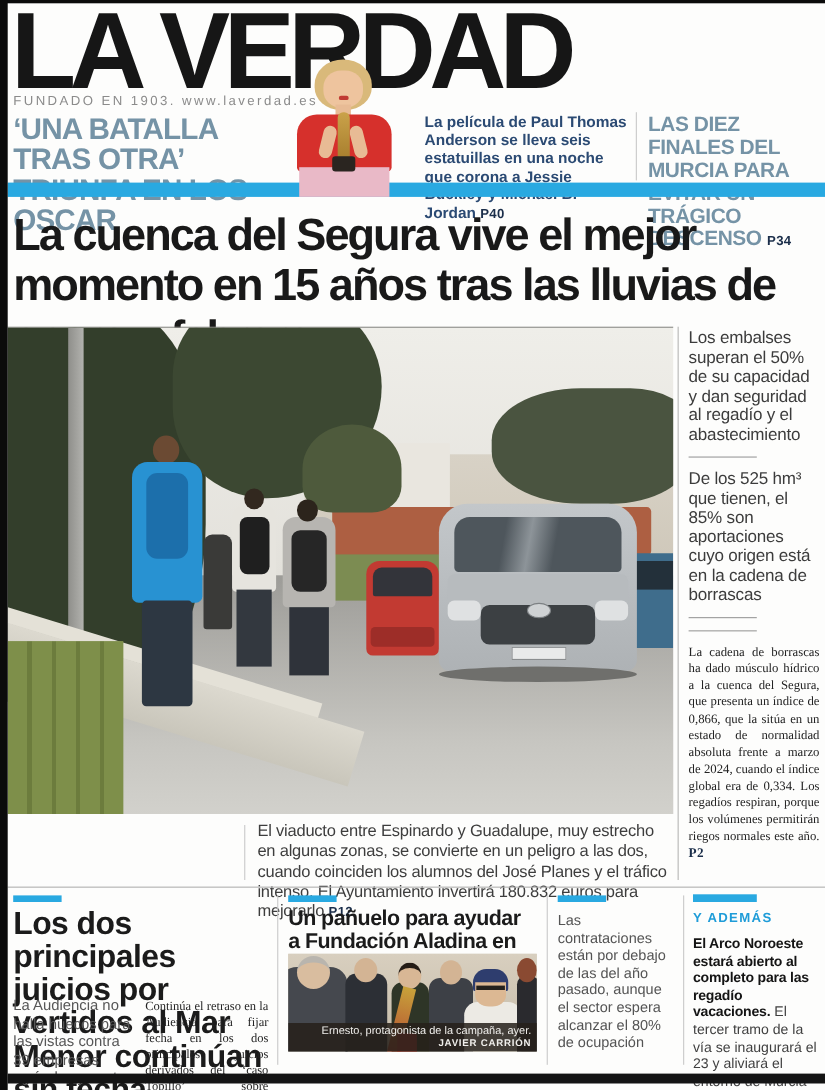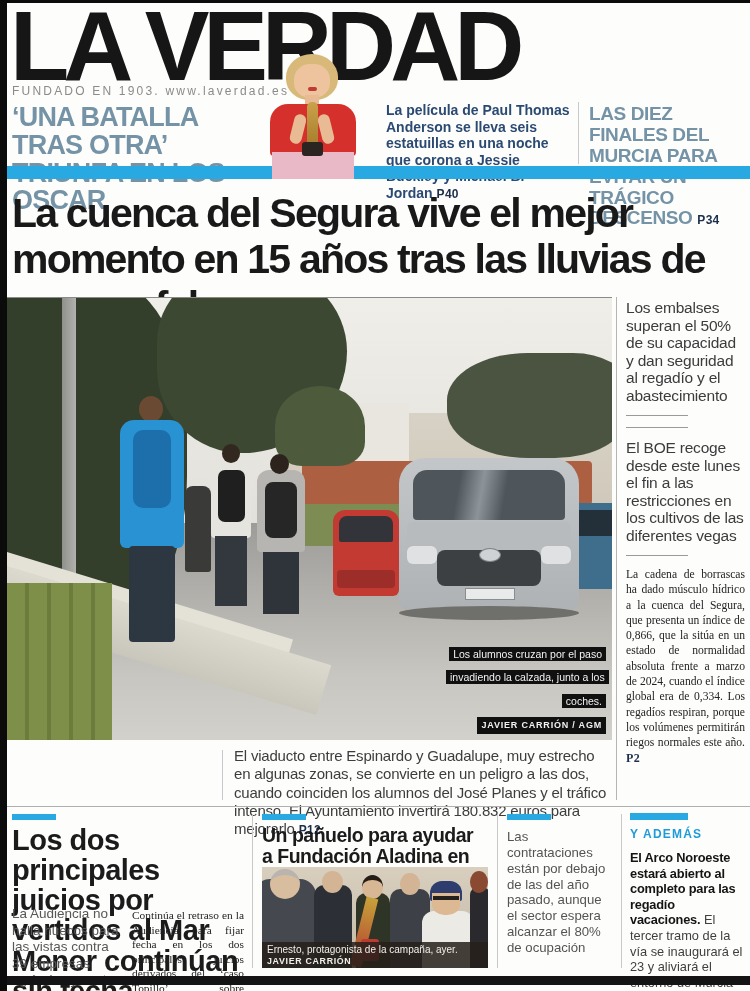--- a/index.html
+++ b/index.html
@@ -77,22 +77,22 @@
   .b-hl{font-weight:bold;color:#1b1b1b;letter-spacing:-0.5px;}
 
   .col1{left:12px;top:814px;width:232px;}
   .col1 .b-hl{font-size:29px;line-height:1.04;margin-top:5px;}
   .col1-deck{position:absolute;left:0;top:92px;width:110px;font-size:13.5px;color:#575757;line-height:1.23;}
   .col1-body{position:absolute;left:120px;top:94px;width:112px;font-family:"Liberation Serif",serif;
              font-size:11.4px;line-height:1.28;color:#242424;text-align:justify;}
 
   .col2{left:262px;top:814px;width:226px;}
   .col2 .b-hl{font-size:19.5px;line-height:1.08;margin-top:5px;}
-  .mini-photo{position:absolute;left:0;top:53px;width:226px;height:101px;overflow:hidden;
-              background:linear-gradient(#d6cdbd,#c4baa8);}
+  .mini-photo{position:absolute;left:0;top:53px;width:226px;height:89px;overflow:hidden;
+              background:linear-gradient(#d6cdbd,#c4baa8);text-align:right;}
   .mini-cap{position:absolute;left:0;bottom:0;width:100%;background:rgba(38,32,26,.85);color:#f0efec;
             font-size:10px;padding:2px 5px;}
   .mini-cap b{font-size:8.8px;letter-spacing:.7px;}
 
   .col3{left:507px;top:814px;width:106px;}
   .col3 .b-hl{font-size:15.8px;line-height:1.1;margin-top:5px;}
   .col3-body{font-size:13.2px;color:#545454;line-height:1.2;margin-top:9px;}
 
   .col4{left:630px;top:813px;width:115px;}
   .col4 .bar{width:58px;height:7px;background:#29a9e1;}
@@ -168,32 +168,28 @@
     <div class="ph" style="left:392px;top:160px;width:180px;height:152px;background:linear-gradient(#c3c7ca,#aeb2b5);border-radius:26px 26px 10px 10px;"></div>
     <div class="ph" style="left:406px;top:172px;width:152px;height:50px;background:linear-gradient(100deg,#4e565c 30%,#8d9499 45%,#4e565c 60%);border-radius:14px 14px 4px 4px;"></div>
     <div class="ph" style="left:400px;top:224px;width:164px;height:28px;background:#b7bbbe;border-radius:6px;"></div>
     <div class="ph" style="left:430px;top:252px;width:104px;height:36px;background:#3c4043;border-radius:8px;"></div>
     <div class="ph" style="left:472px;top:250px;width:22px;height:14px;background:#cfd2d4;border-radius:50%;border:1px solid #7d8184;"></div>
     <div class="ph" style="left:400px;top:248px;width:30px;height:18px;background:#dfe1e2;border-radius:6px;"></div>
     <div class="ph" style="left:534px;top:248px;width:30px;height:18px;background:#dfe1e2;border-radius:6px;"></div>
     <div class="ph" style="left:458px;top:290px;width:50px;height:12px;background:#e9eaea;border:1px solid #8a8d8f;"></div>
     <div class="ph" style="left:392px;top:308px;width:180px;height:14px;background:#6f6f6c;border-radius:50%;"></div>
 
-    <div class="cap-wrap abs">
-      <span class="cap-line">Los alumnos cruzan por el paso invadiendo la calzada, junto a los coches.</span><br>
-      <span class="cap-credit">JAVIER CARRIÓN / AGM</span>
-    </div>
   </div>
 
   <div class="abs side-rule"></div>
   <div class="abs sidebar">
     <div class="side-item">Los embalses superan el 50% de su capacidad y dan seguridad al regadío y el abastecimiento</div>
     <div class="side-div"></div>
+    <div class="side-item">De los 525 hm³ que tienen, el 85% son aportaciones cuyo origen está en la cadena de borrascas</div>
     <div class="side-div"></div>
-    <div class="side-item">El BOE recoge desde este lunes el fin a las restricciones en los cultivos de las diferentes vegas</div>
     <div class="side-div"></div>
     <div class="side-serif"><span>La cadena de borrascas ha dado músculo hídrico a la cuenca del Segura, que presenta un índice de 0,866, que la sitúa en un estado de normalidad absoluta frente a marzo de 2024, cuando el índice global era de 0,334. Los regadíos respiran, porque los volúmenes permitirán riegos normales este año. </span><span class="pageref">P2</span></div>
   </div>
 
   <div class="abs sub-vr"></div>
   <div class="abs sub-txt"><span>El viaducto entre Espinardo y Guadalupe, muy estrecho en algunas zonas, se convierte en un peligro a las dos, cuando coinciden los alumnos del José Planes y el tráfico intenso. El Ayuntamiento invertirá 180.832 euros para mejorarlo </span><span class="pageref">P12</span></div>
 
   <div class="abs mid-rule"></div>
   <div class="abs vr-b" style="left:252px;"></div>
   <div class="abs vr-b" style="left:497px;"></div>

